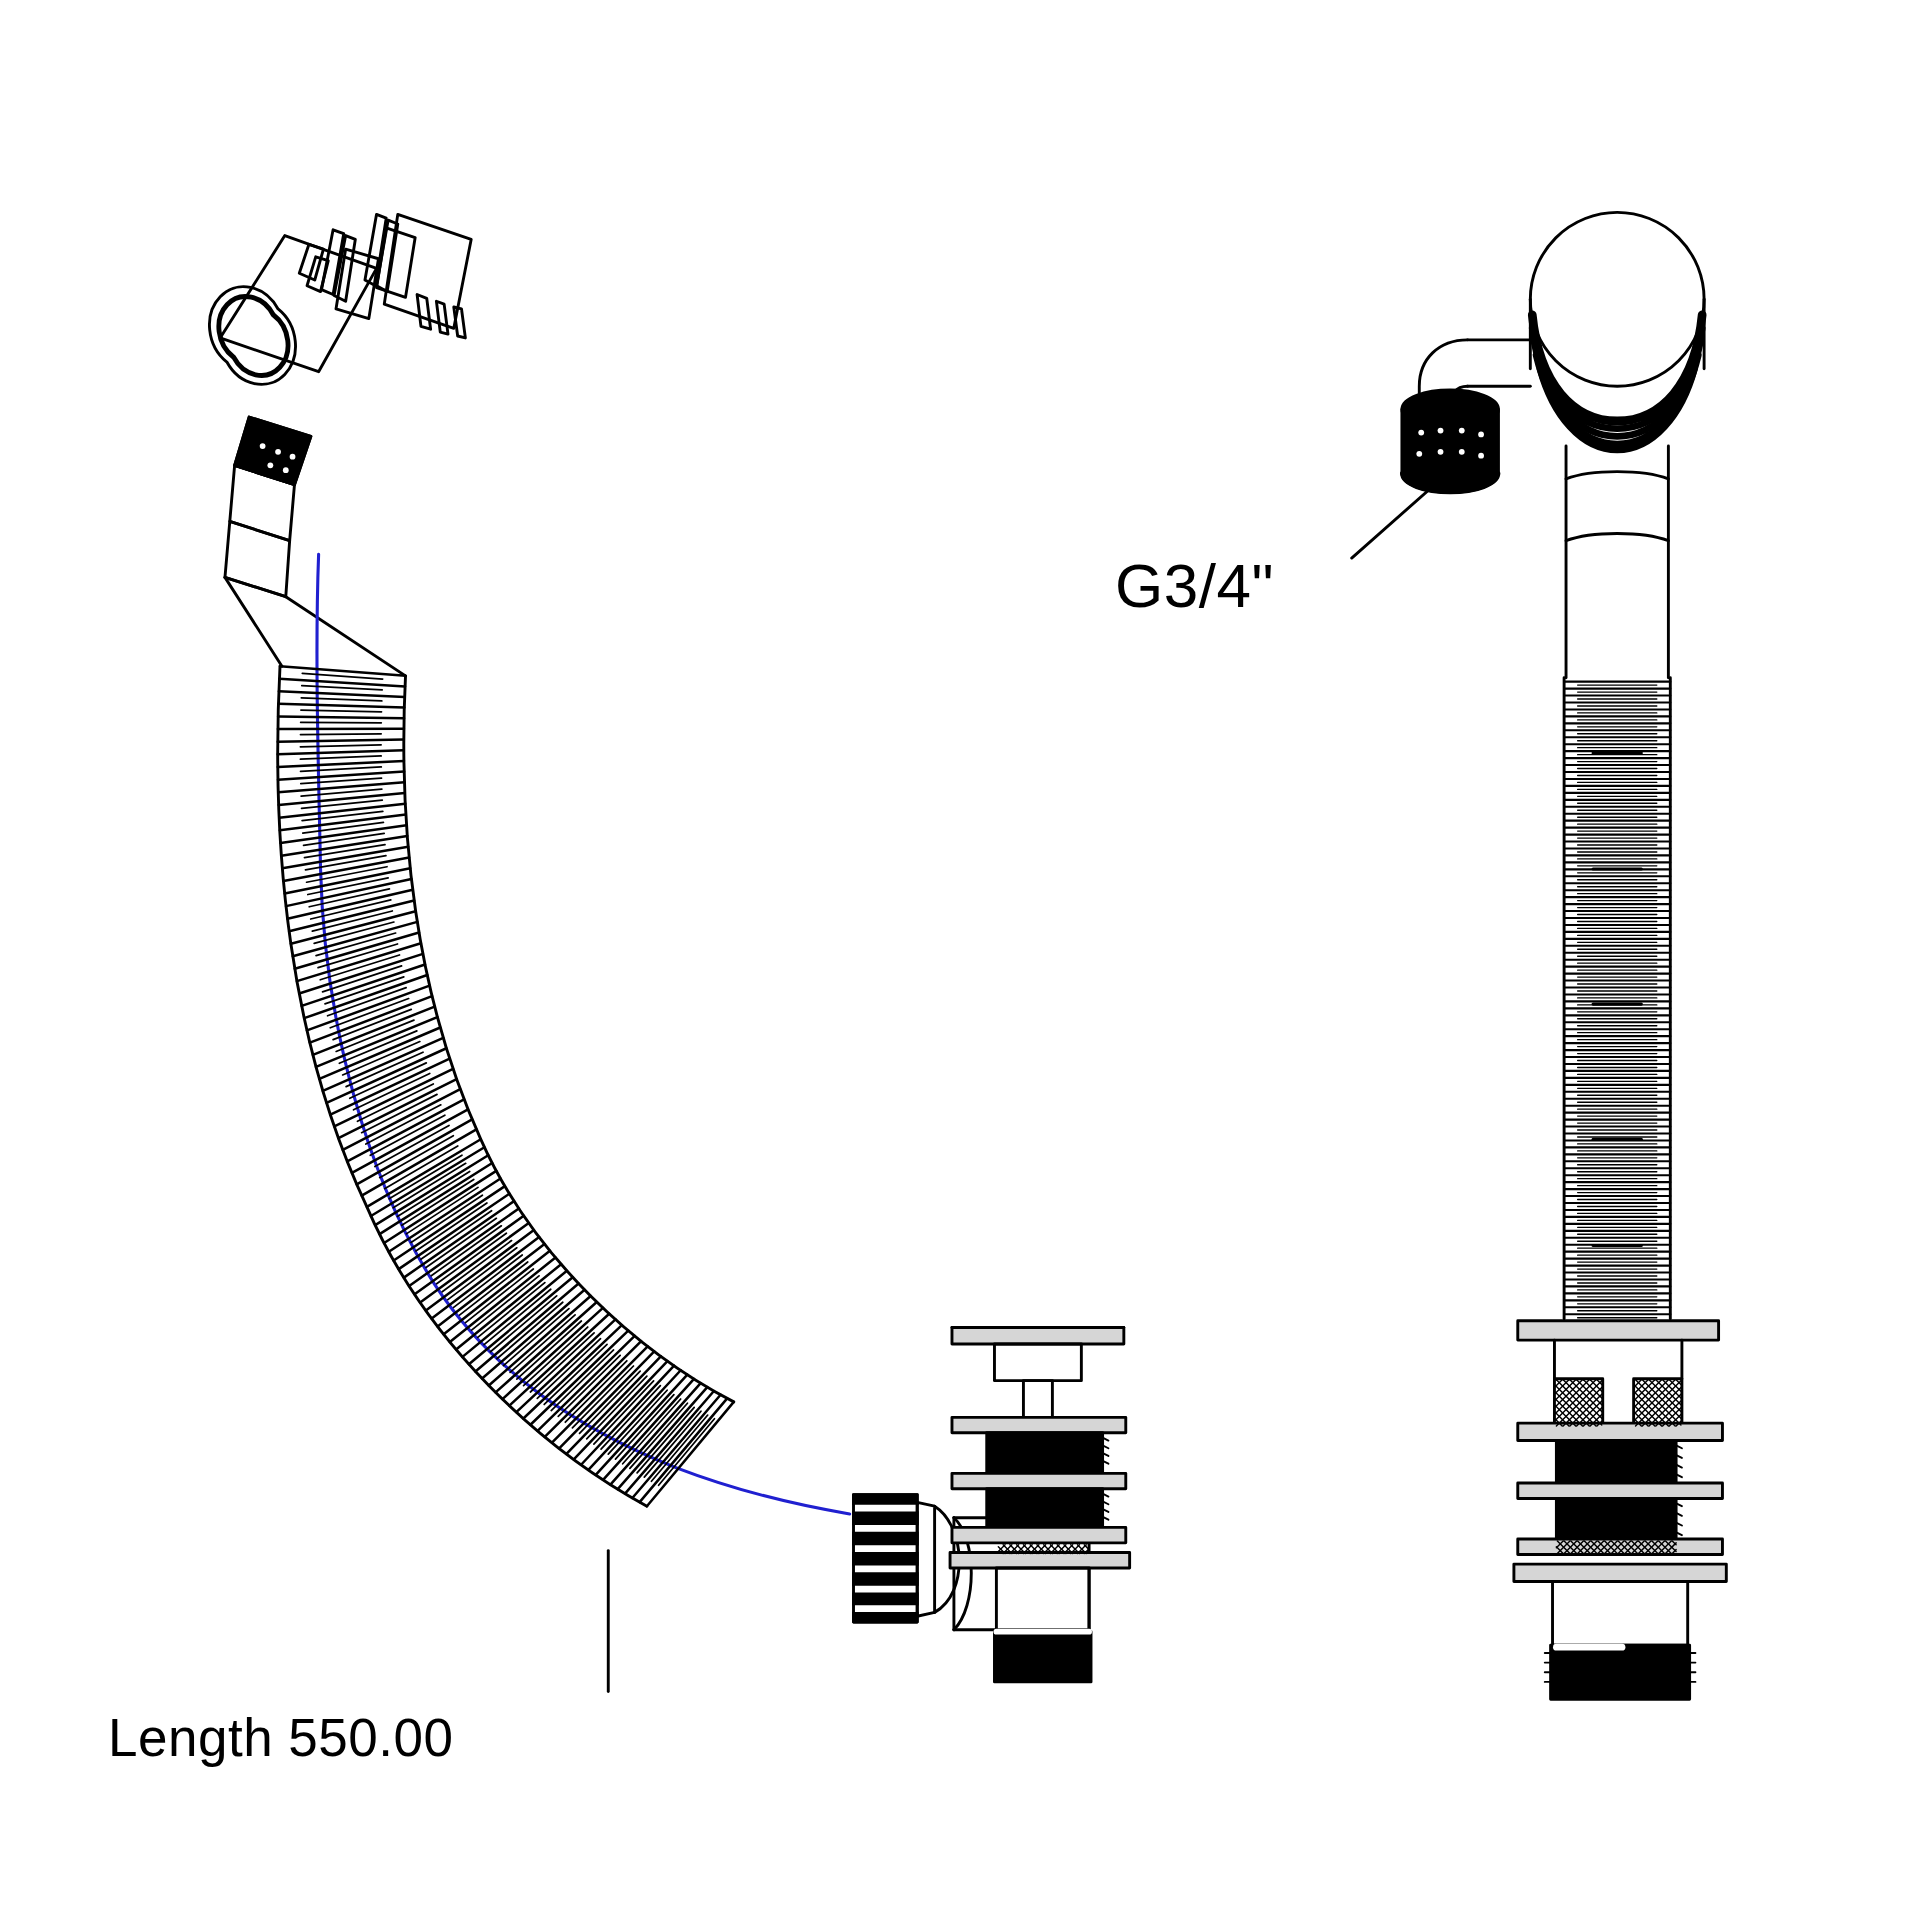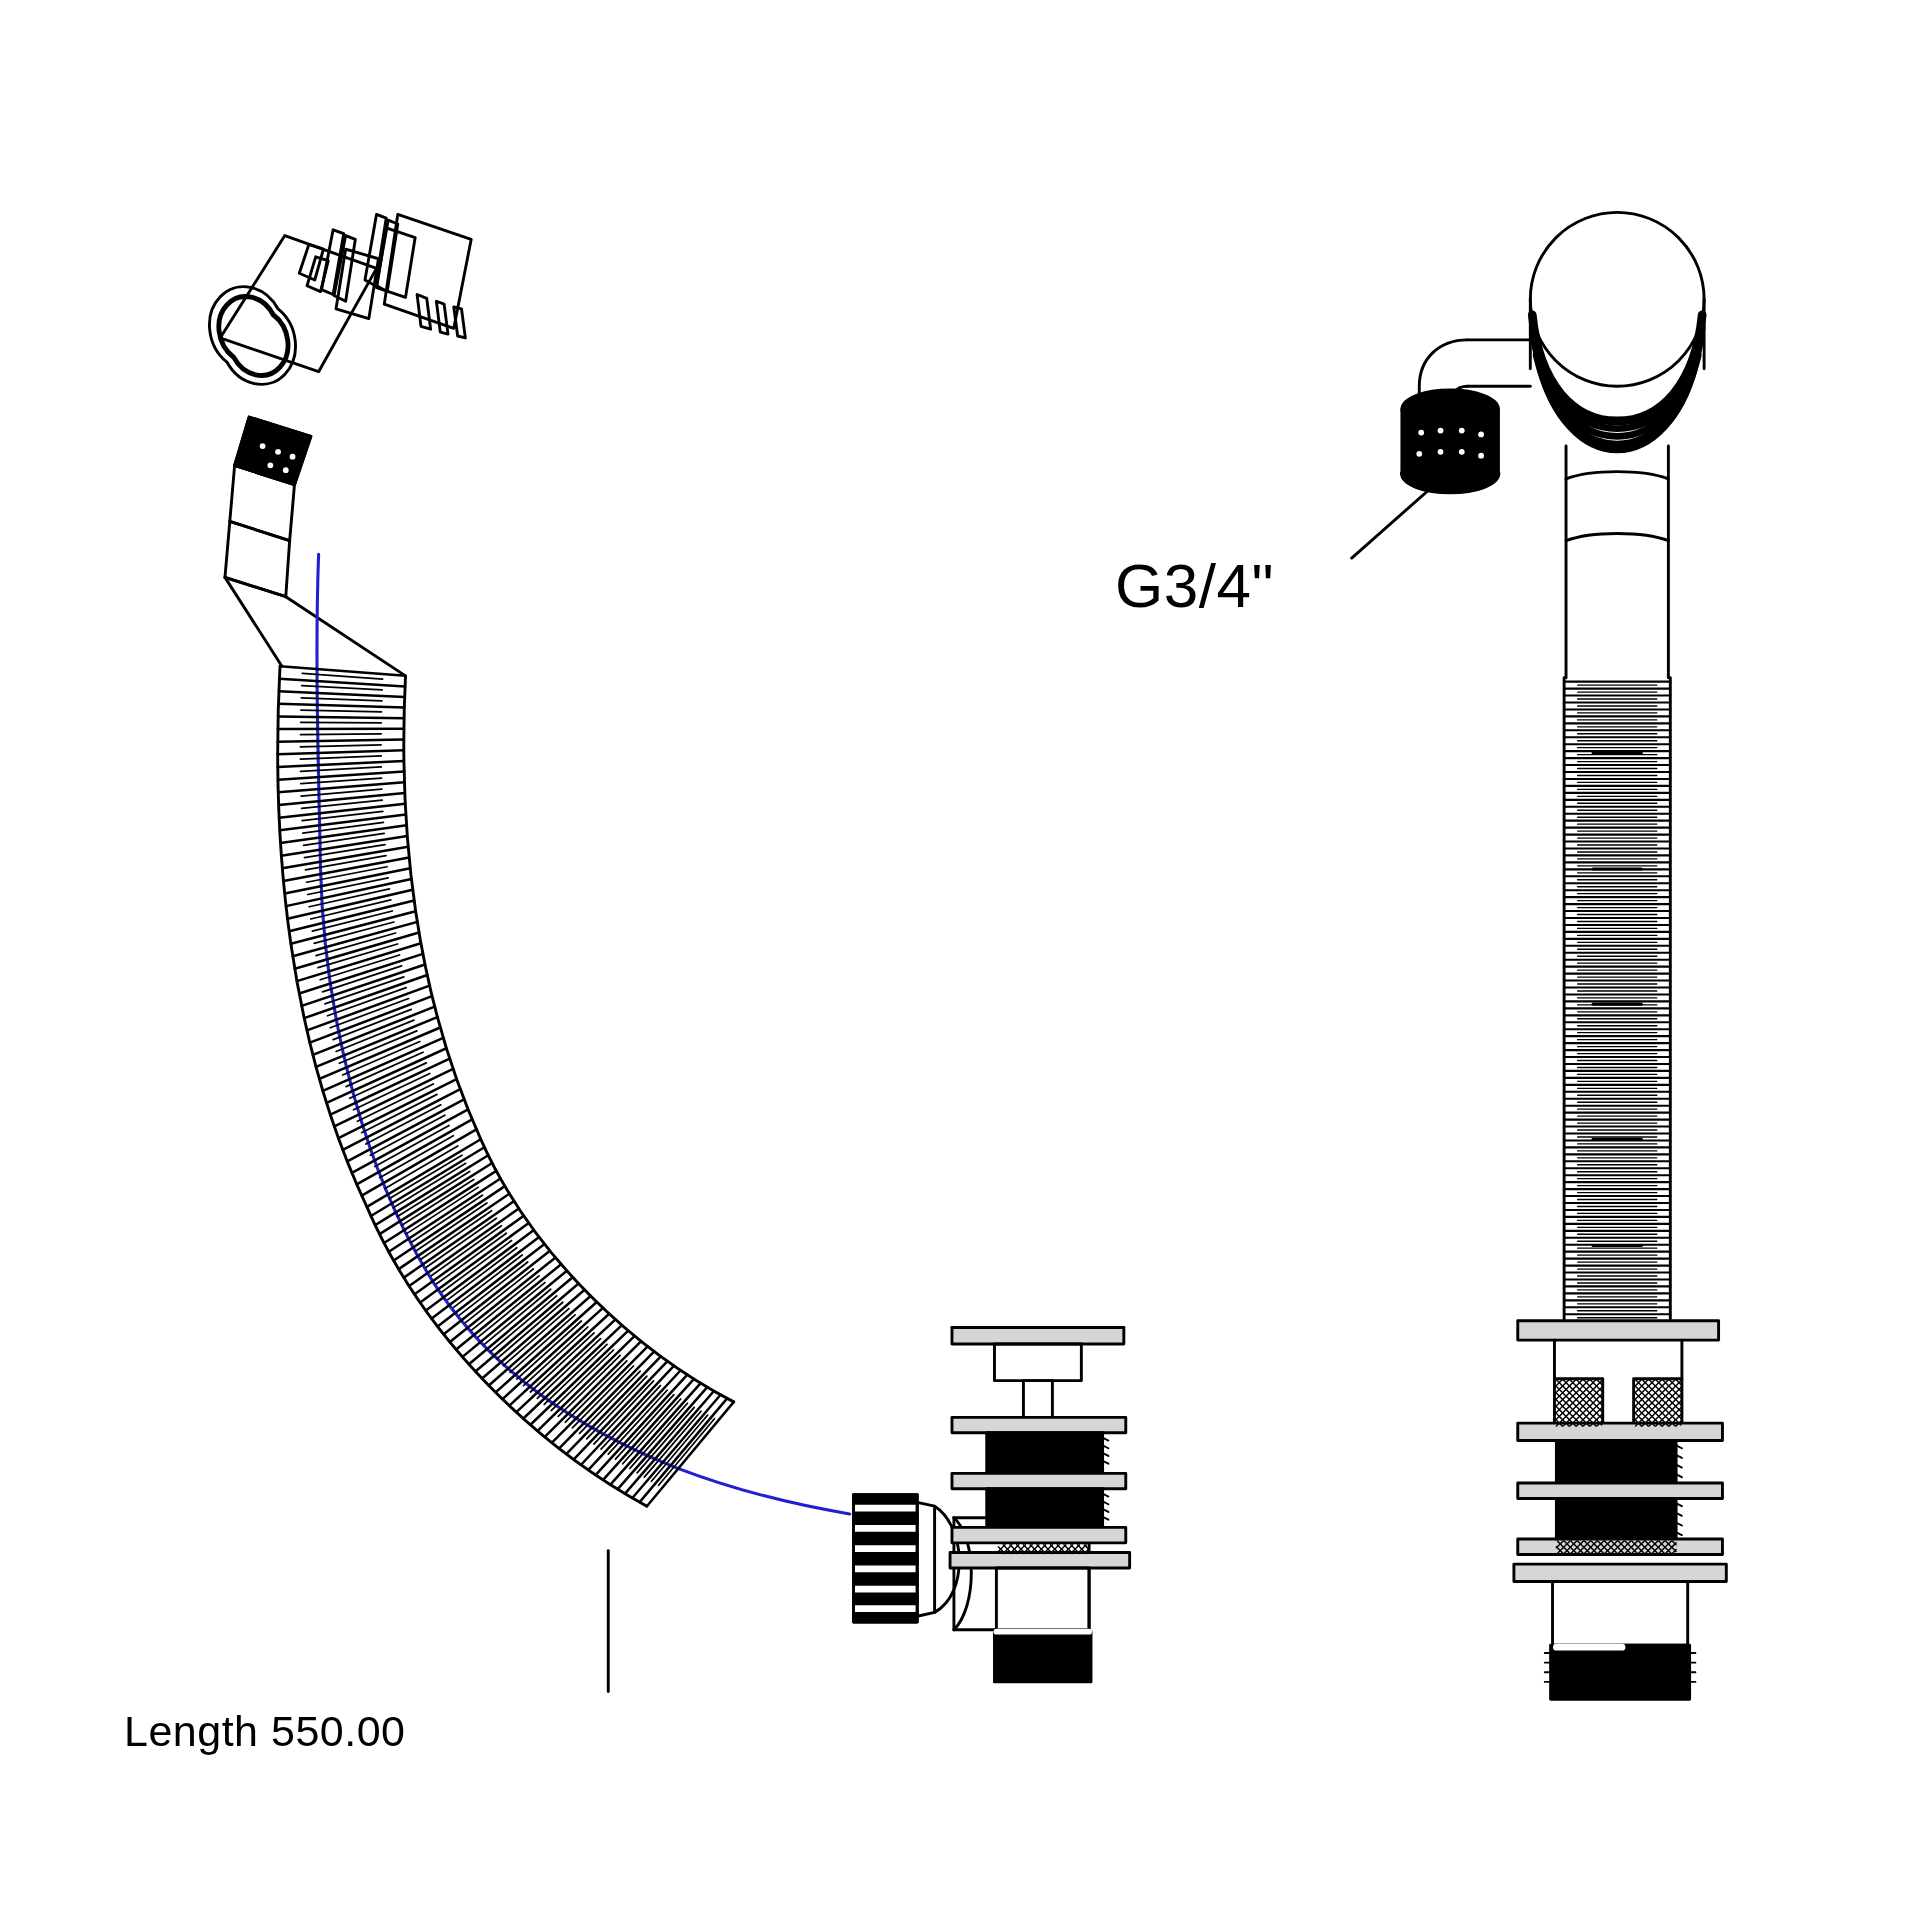--- a/index.html
+++ b/index.html
@@ -22,23 +22,23 @@
     height: 1931px;
   }
   .label {
     position: absolute;
     color: #000000;
     font-family: "Liberation Sans", sans-serif;
     white-space: nowrap;
     letter-spacing: 0.5px;
   }
   #label-length {
-    left: 124px;
+    left: 108px;
     top: 1707px;
-    font-size: 43px;
+    font-size: 53px;
   }
   #label-thread {
     left: 1115px;
     top: 550px;
     font-size: 62px;
   }
 </style>
 </head>
 <body>
 

